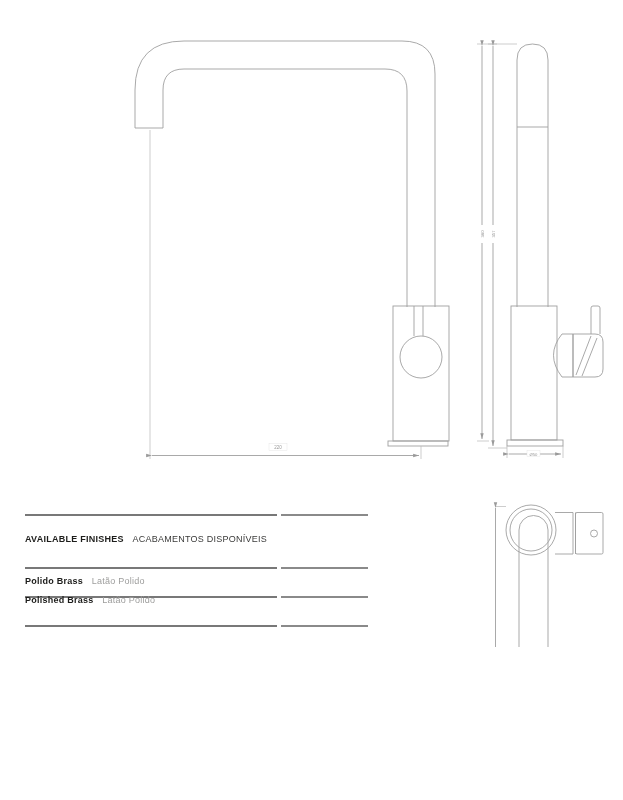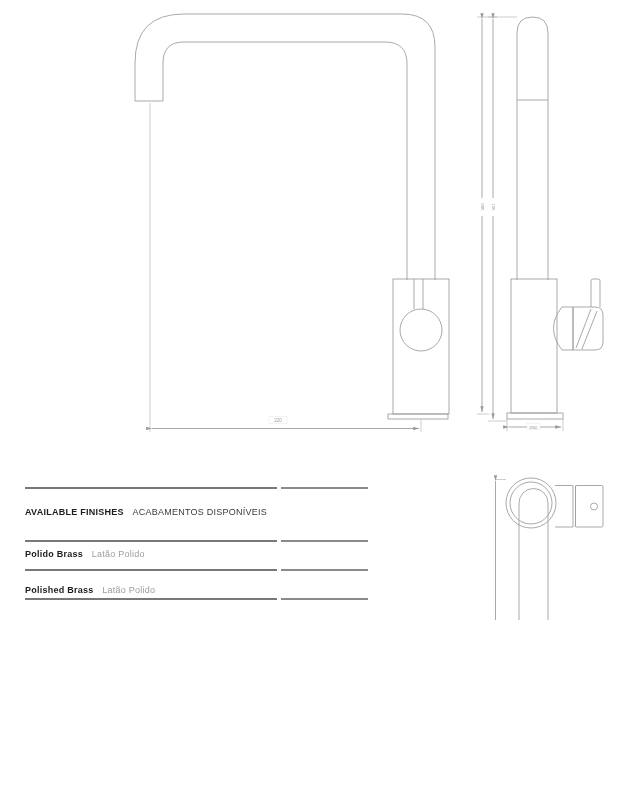--- a/index.html
+++ b/index.html
@@ -1,17 +1,17 @@
 <!DOCTYPE html>
 <html><head>
 <meta charset="utf-8">
 <style>
   html,body{margin:0;padding:0;background:#ffffff;}
   body{font-family:"Liberation Sans", sans-serif;}
-  .page{position:relative;width:623px;height:620px;background:#ffffff;overflow:hidden;}
+  .page{position:relative;width:623px;height:620px;background:#ffffff;overflow:hidden;margin-top:27px;}
   .drawing-svg{position:absolute;left:0;top:0;}
   svg .ln{stroke:#9f9f9f;stroke-width:0.9;fill:none;}
   svg .thin{stroke:#b8b8b8;stroke-width:0.7;fill:none;}
   svg .dimtxt{fill:#9a9a9a;font-family:"Liberation Sans",sans-serif;}
   
   .finishes{position:absolute;left:25px;top:487px;width:343px;height:268px;}
   .rule{position:absolute;left:0;width:343px;height:2px;
         background:linear-gradient(to right,#787878 0,#787878 252px,#ffffff 252px,#ffffff 256px,#8a8a8a 256px,#8a8a8a 343px);}
   .trow{position:absolute;left:0;width:343px;white-space:nowrap;font-size:9px;letter-spacing:.25px;}
   .en{font-weight:bold;color:#1d1d1b;}
@@ -118,21 +118,21 @@
       <span class="pt">ACABAMENTOS DISPONÍVEIS</span>
     </div>
     <div class="rule" style="top:53px"></div>
 
     <div class="trow" style="top:62px">
       <span class="en">Polido Brass</span>
       <span class="pt">Latão Polido</span>
     </div>
     <div class="rule" style="top:82px"></div>
 
-    <div class="trow" style="top:98px">
+    <div class="trow" style="top:81px">
       <span class="en">Polished Brass</span>
       <span class="pt">Latão Polido</span>
     </div>
     <div class="rule" style="top:111px"></div>
 
     <div class="rule" style="top:141px"></div>
 
     <div class="rule" style="top:171px"></div>
 
     <div class="rule" style="top:202px"></div>

